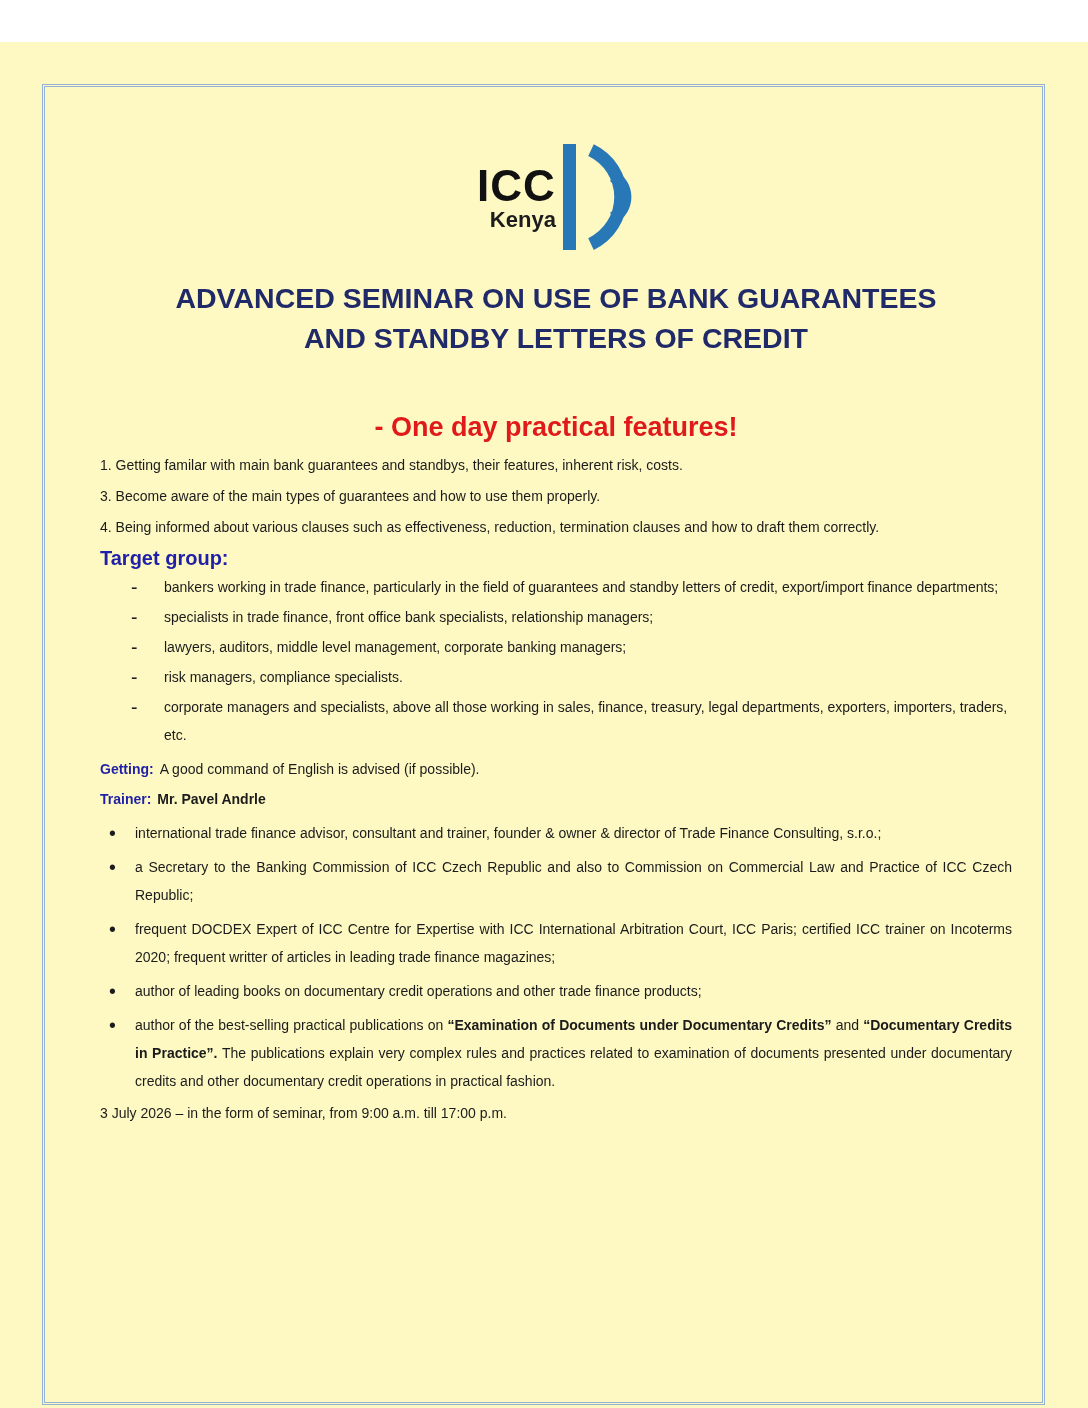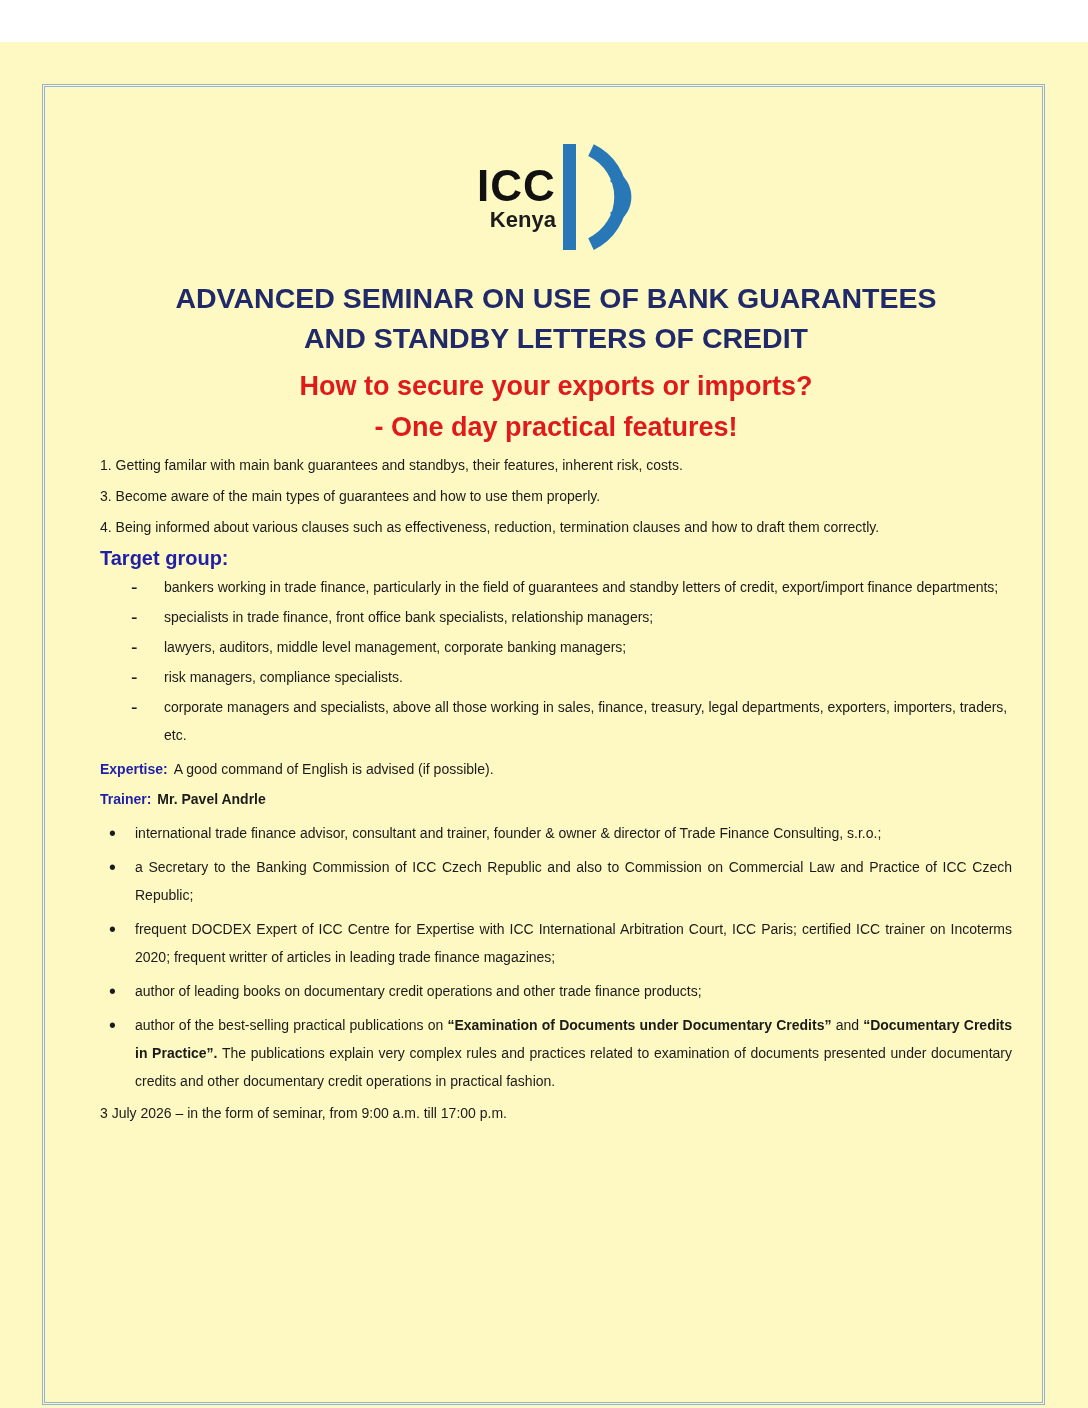--- a/index.html
+++ b/index.html
@@ -138,21 +138,21 @@
         <path d="M 50 34 A 24 24 0 0 1 50 76" stroke="#2878b8" stroke-width="12" fill="none"></path>
       </svg>
     </div>
 
     <h1 class="title">
       <span>ADVANCED SEMINAR ON USE OF BANK GUARANTEES</span><br>
       <span>AND STANDBY LETTERS OF CREDIT</span>
     </h1>
 
     <h2 class="subtitle">
-      <span>How to secure your exports or imports?</span><br>
+      <br>
       <span>- One day practical features!</span>
     </h2>
 
     <p class="num-item">1. Getting familar with main bank guarantees and standbys, their features, inherent risk, costs.</p>
     <p class="num-item">3. Become aware of the main types of guarantees and how to use them properly.</p>
     <p class="num-item">4. Being informed about various clauses such as effectiveness, reduction, termination clauses and how to draft them correctly.</p>
 
     <h3 class="sec-head">Target group:</h3>
     <ul class="dash-list">
       <li>
@@ -171,21 +171,21 @@
         <span class="marker">-</span>
         <span class="li-text">risk managers, compliance specialists.</span>
       </li>
       <li>
         <span class="marker">-</span>
         <span class="li-text">corporate managers and specialists, above all those working in sales, finance, treasury, legal departments, exporters, importers, traders, etc.</span>
       </li>
     </ul>
 
     <p class="inline-line mt6">
-      <span class="blue-label">Expertise:</span><span>A good command of English is advised (if possible).</span>
+      <span class="blue-label">Getting:</span><span>A good command of English is advised (if possible).</span>
     </p>
 
     <p class="inline-line">
       <span class="blue-label">Trainer:</span><span class="b">Mr. Pavel Andrle</span>
     </p>
 
     <ul class="dot-list">
       <li>
         <span class="marker">•</span>
         <span class="li-text">international trade finance advisor, consultant and trainer, founder &amp; owner &amp; director of Trade Finance Consulting, s.r.o.;</span>

